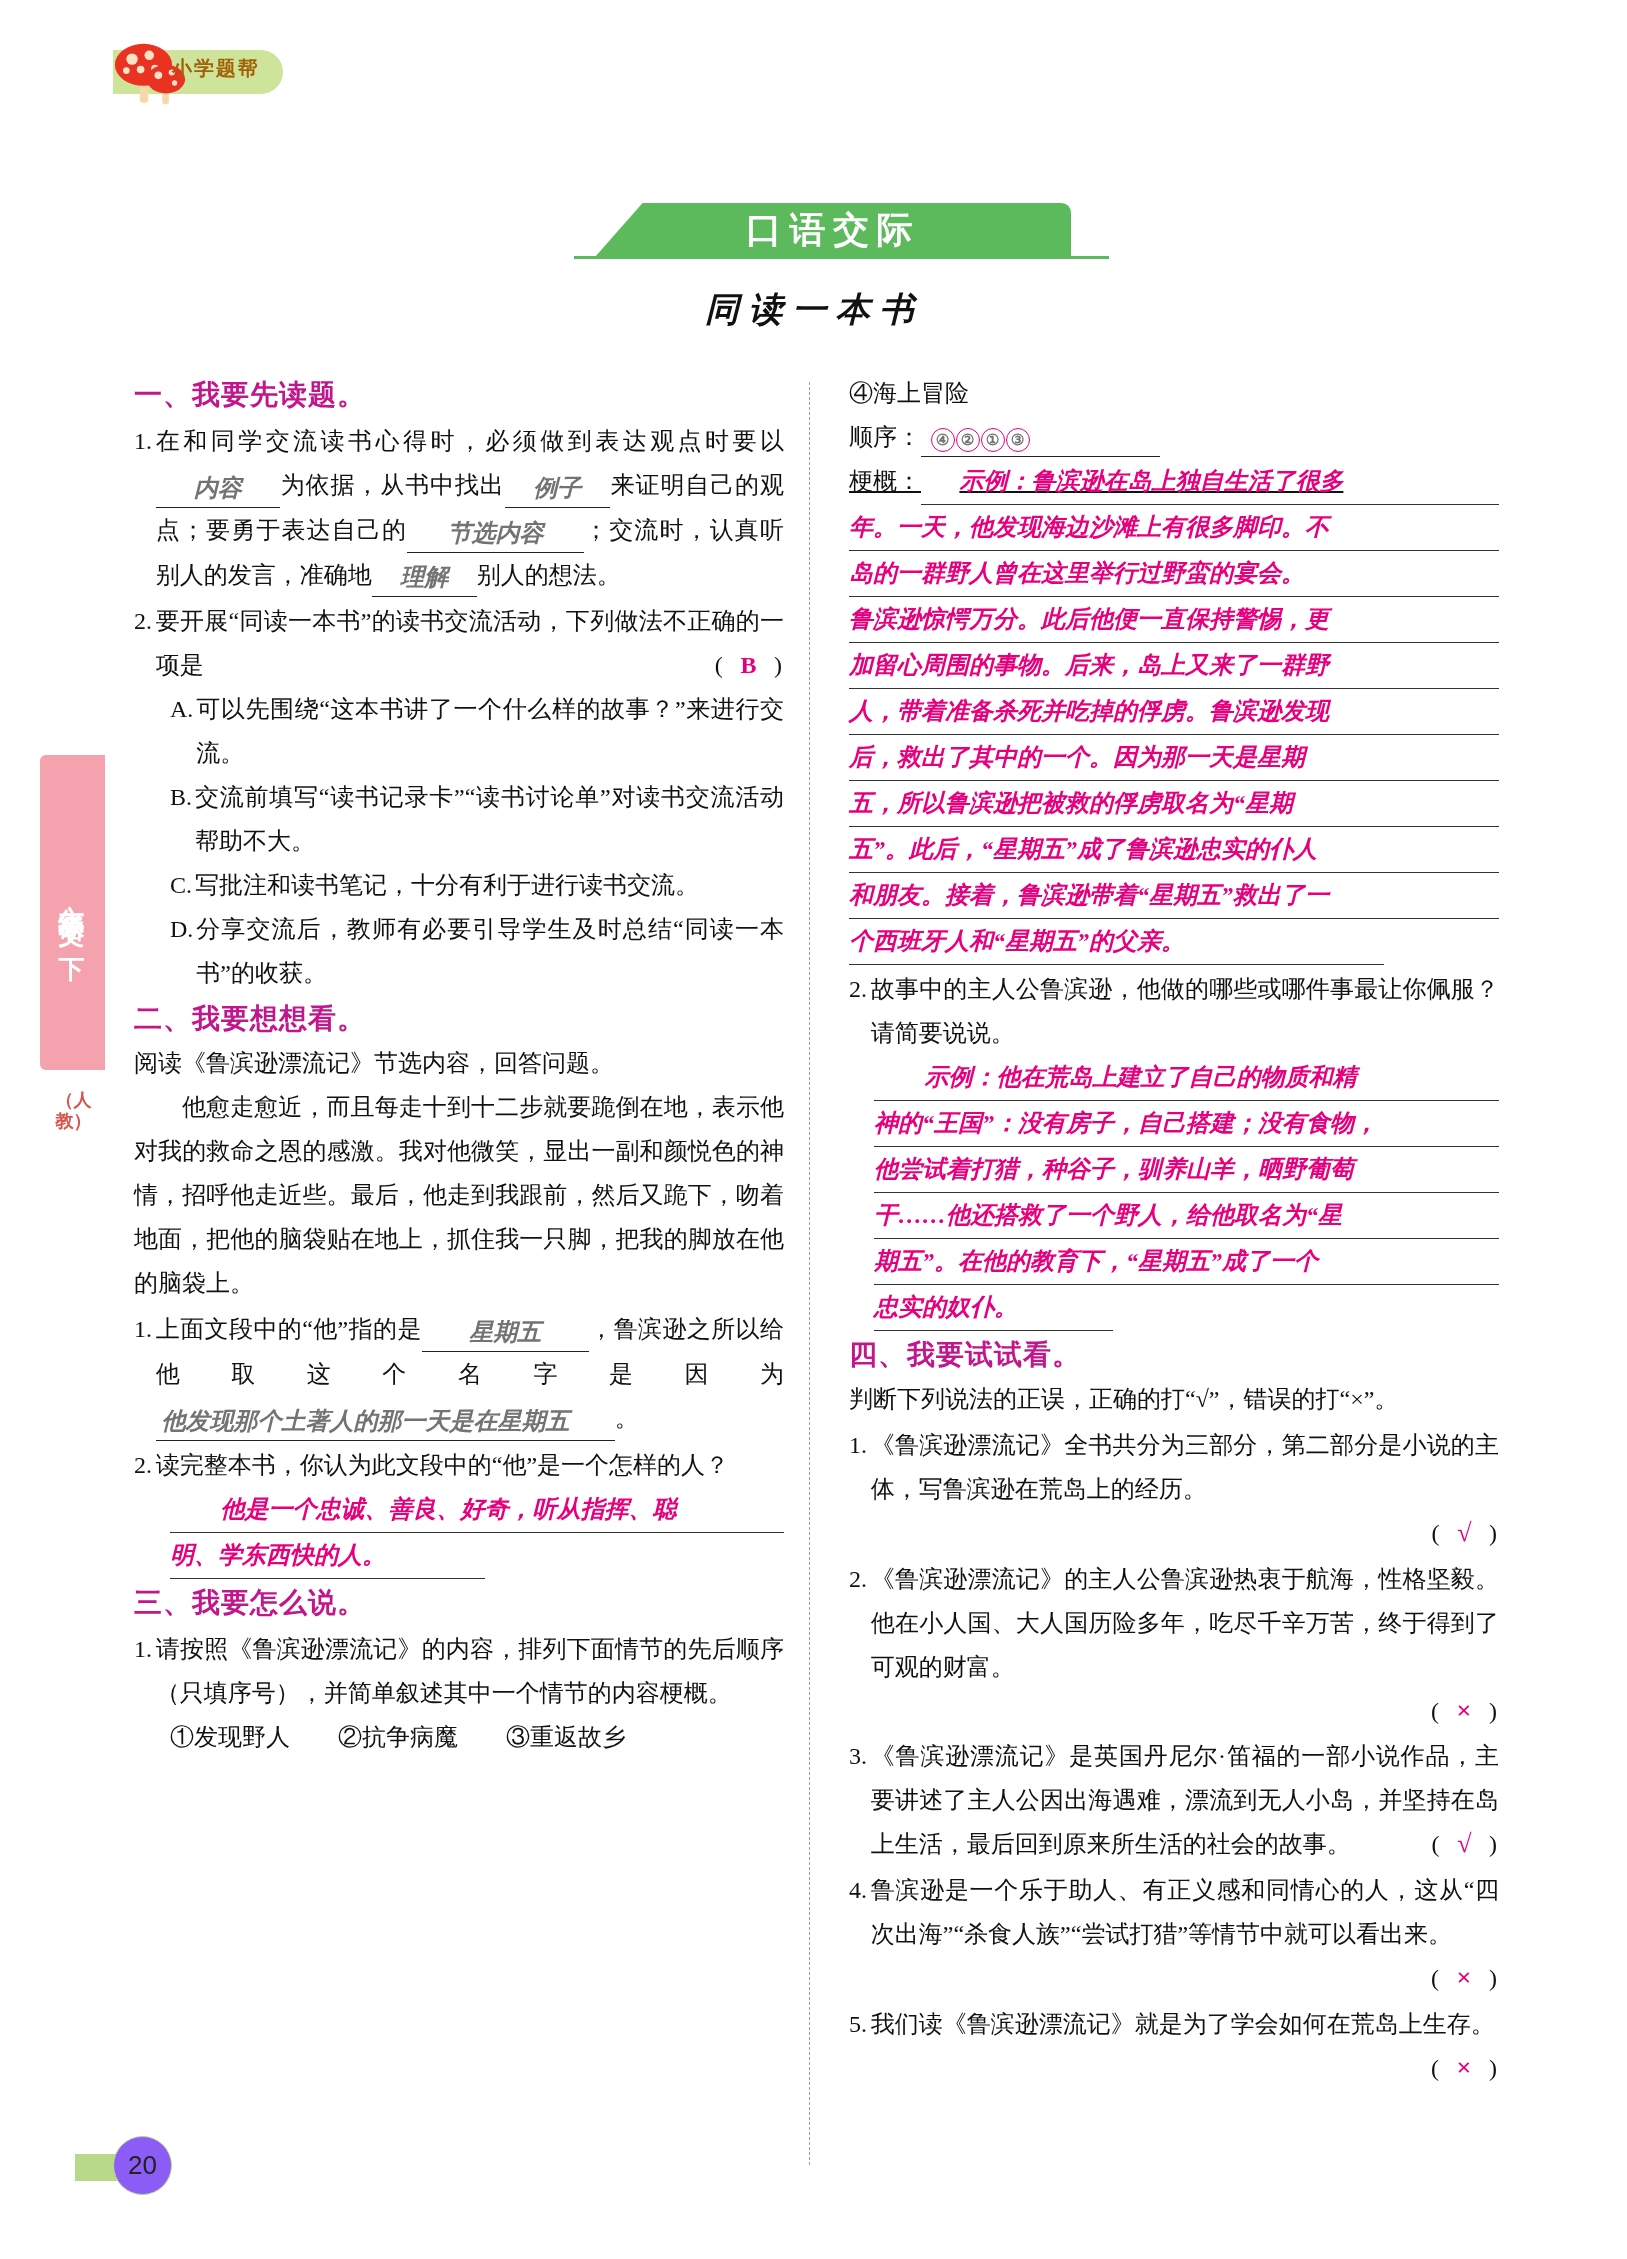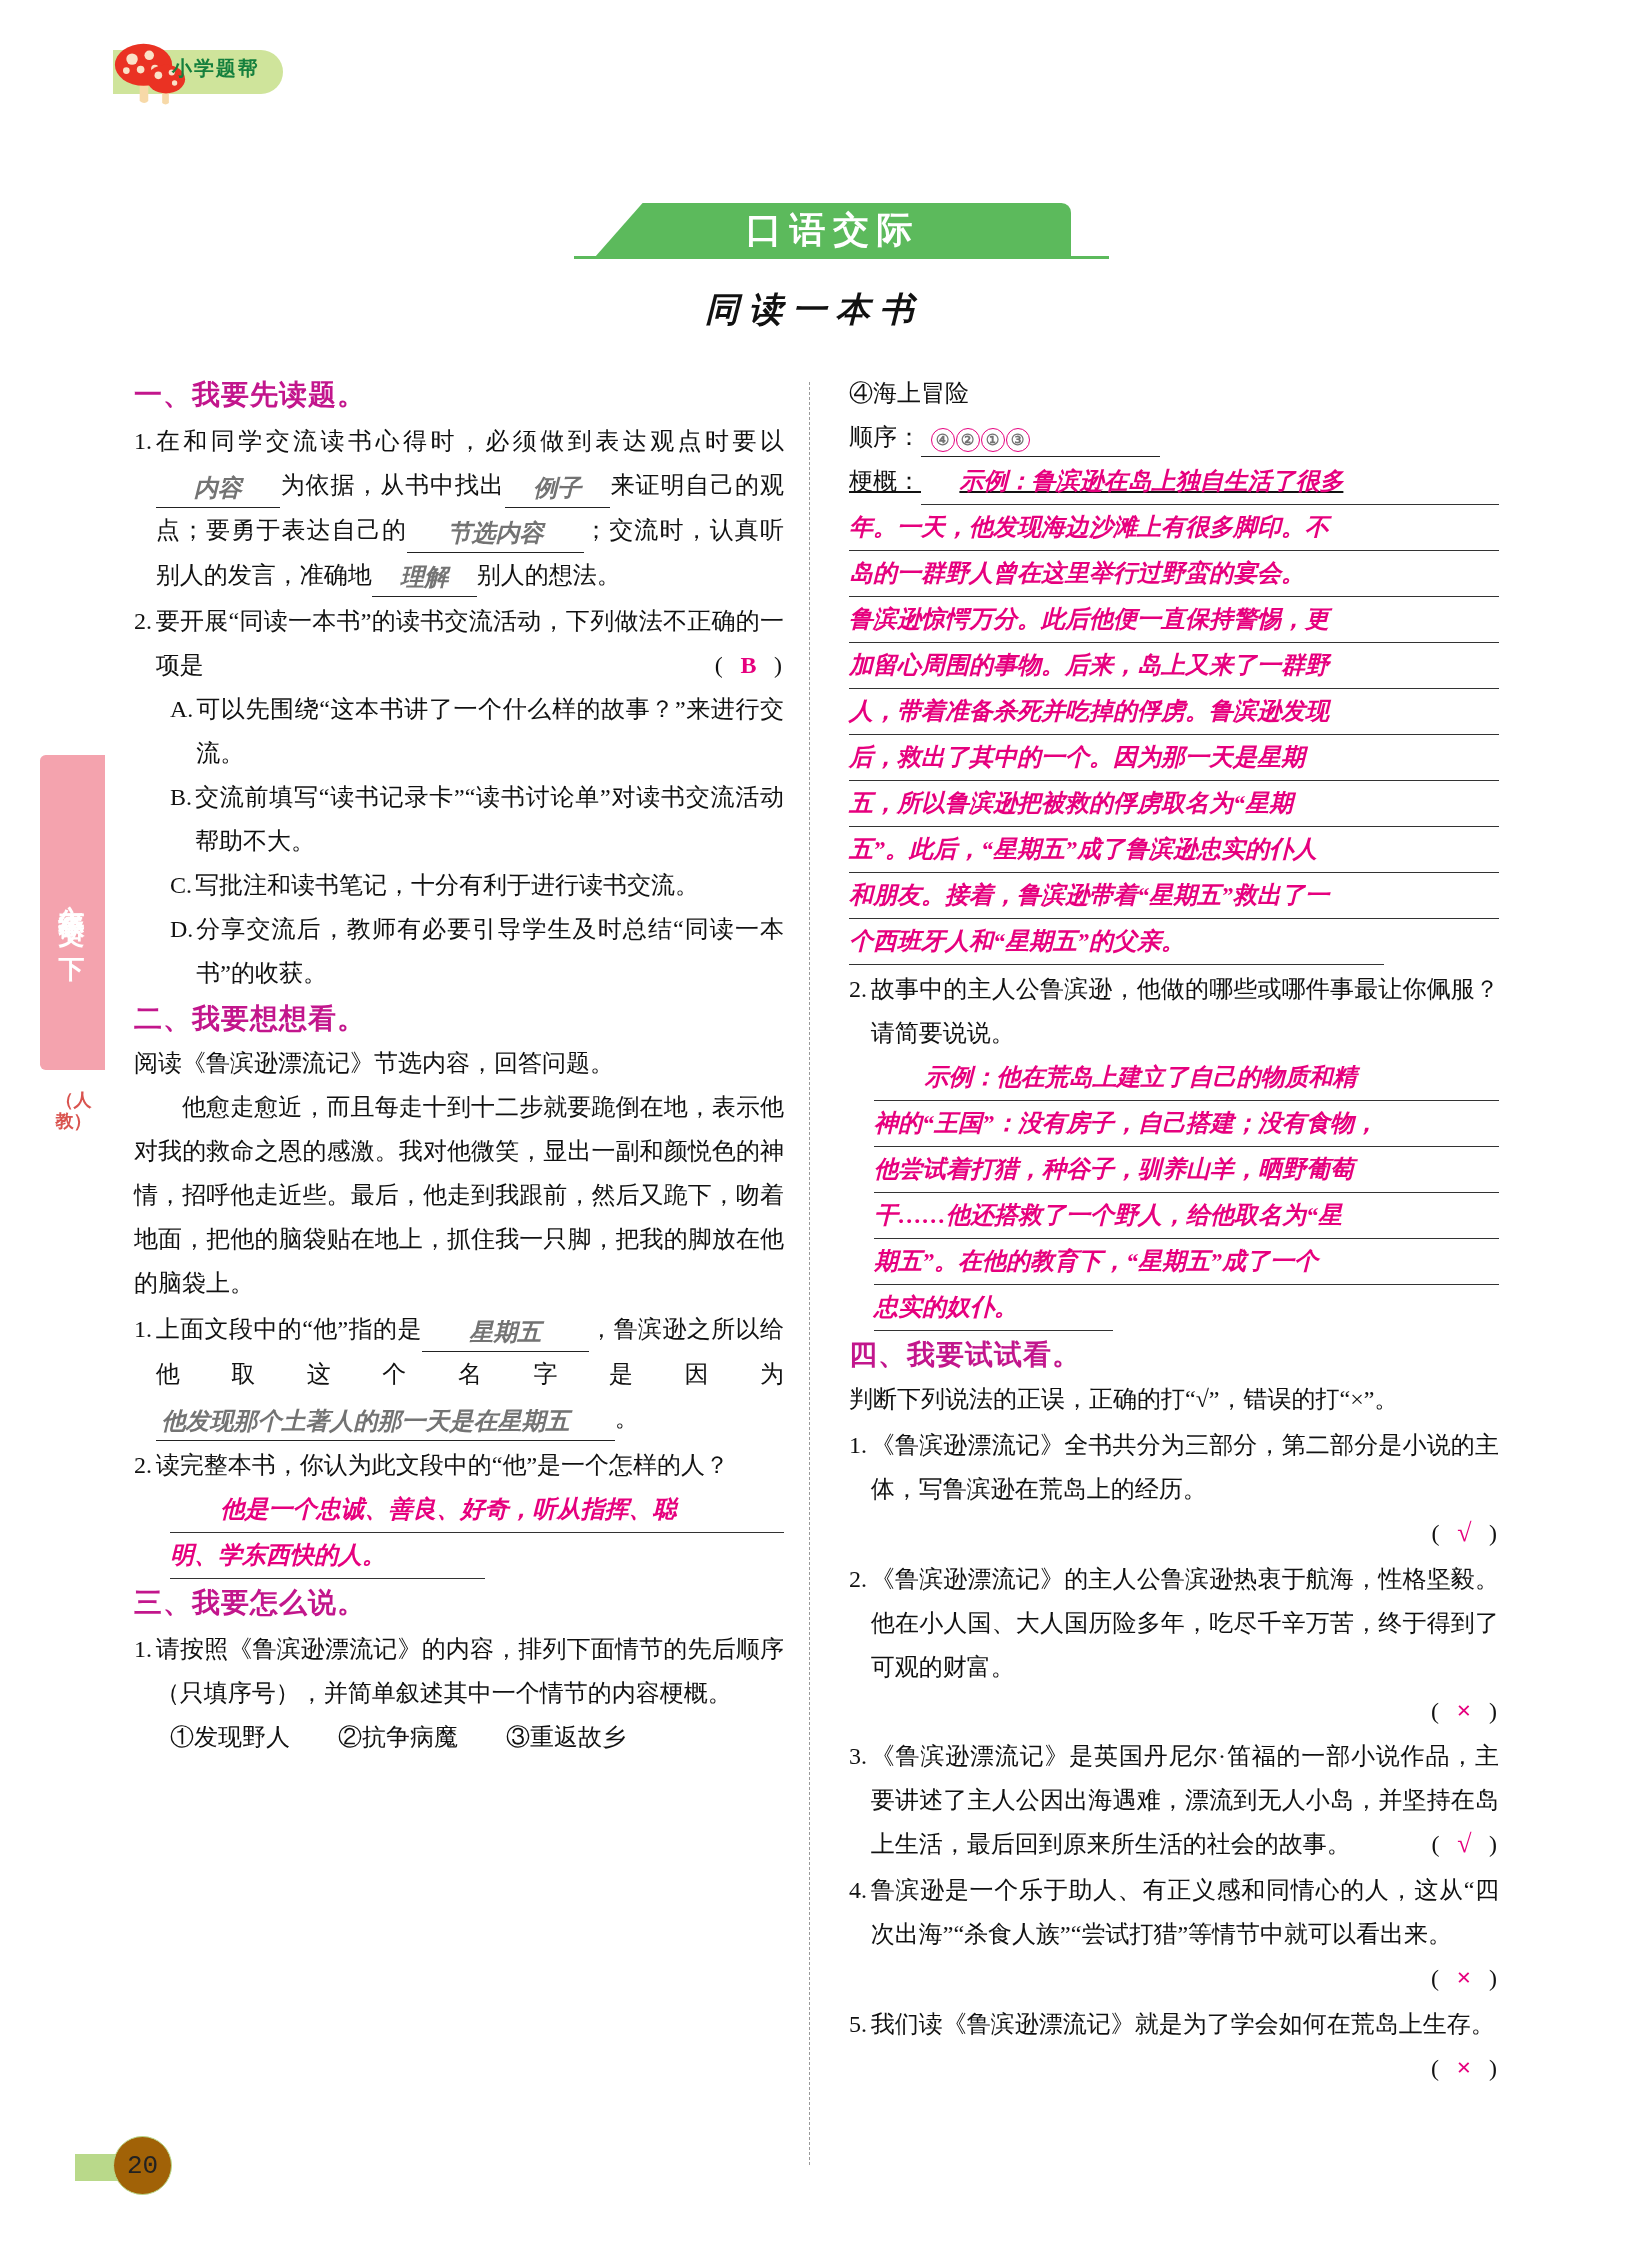--- a/index.html
+++ b/index.html
@@ -15,21 +15,21 @@
   
   .logo-bar{
     position:absolute; left:113px; top:50px;
     width:170px; height:44px;
     background:#cfe49b;
     border-radius:0 23px 23px 0;
   }
   .logo-text{
     position:absolute; left:172px; top:55px;
     font-family:"Liberation Sans", sans-serif;
-    font-weight:bold; font-size:20px; color:#15803d;
+    font-weight:bold; font-size:20px; color:#a16207;
     letter-spacing:1.9px;
   }
   .mushroom-big{ position:absolute; left:113px; top:38px; width:61px; height:67px;}
   .mushroom-small{ position:absolute; left:145px; top:59px; width:42px; height:46px;}
 
   
   .side-tab{
     position:absolute; left:40px; top:755px;
     width:65px; height:315px;
     background:#f4a3ae;
@@ -151,23 +151,23 @@
   .ans-row{ text-align:right; }
 
   
   .pg-bar{
     position:absolute; left:75px; top:2154px;
     width:69px; height:27px; background:#b9d98a;
   }
   .pg-circle{
     position:absolute; left:113px; top:2136px;
     width:59px; height:59px; border-radius:50%;
-    border:1.9px solid #b9d98a; background:#a16207;
+    border:1.9px solid #b9d98a; background:#8b5cf6;
     display:flex; align-items:center; justify-content:center;
-    font-family:Liberation Mono, monospace;
+    font-family:Liberation Sans, sans-serif;
     font-size:26px; color:#222;
   }
 </style>
 </head>
 <body>
 
 <div class="logo-bar"></div>
 <svg class="mushroom-big" viewBox="0 0 64 70">
   <path d="M28 36 h9 v30 q-4 4 -9 0 z" fill="#f7d9a8"></path>
   <ellipse cx="32" cy="28" rx="30" ry="22" fill="#ea3223"></ellipse>

